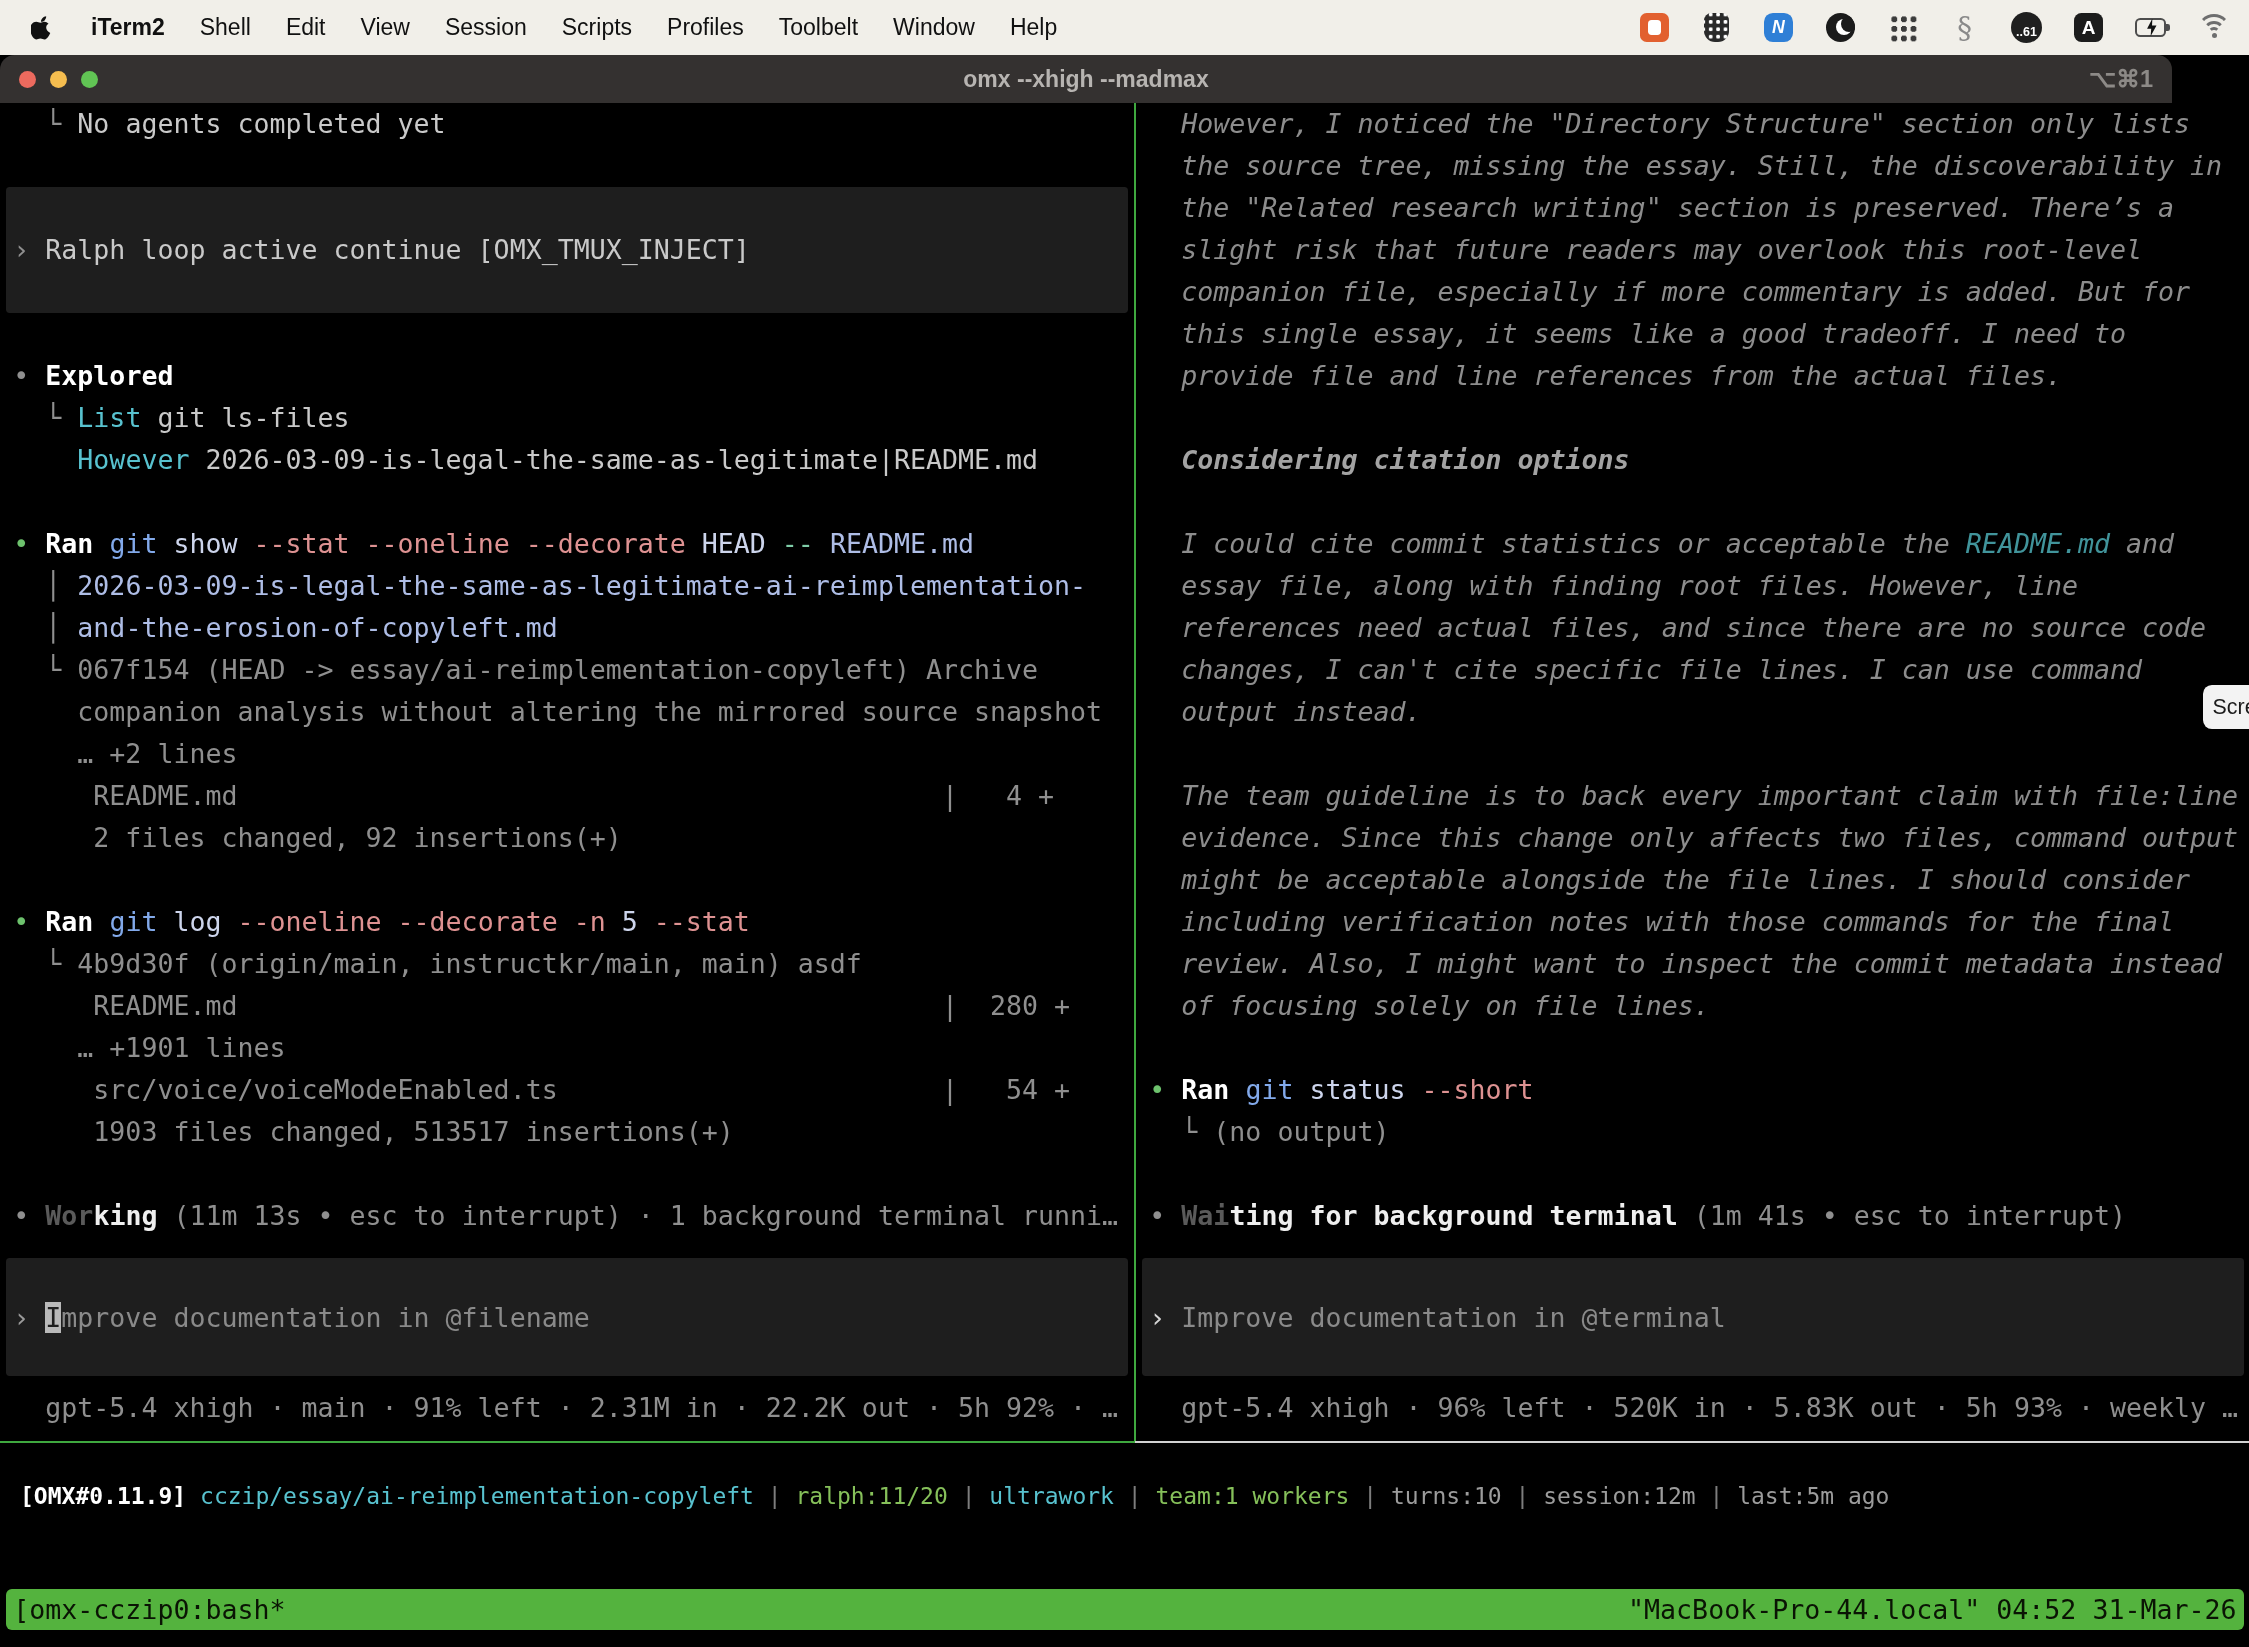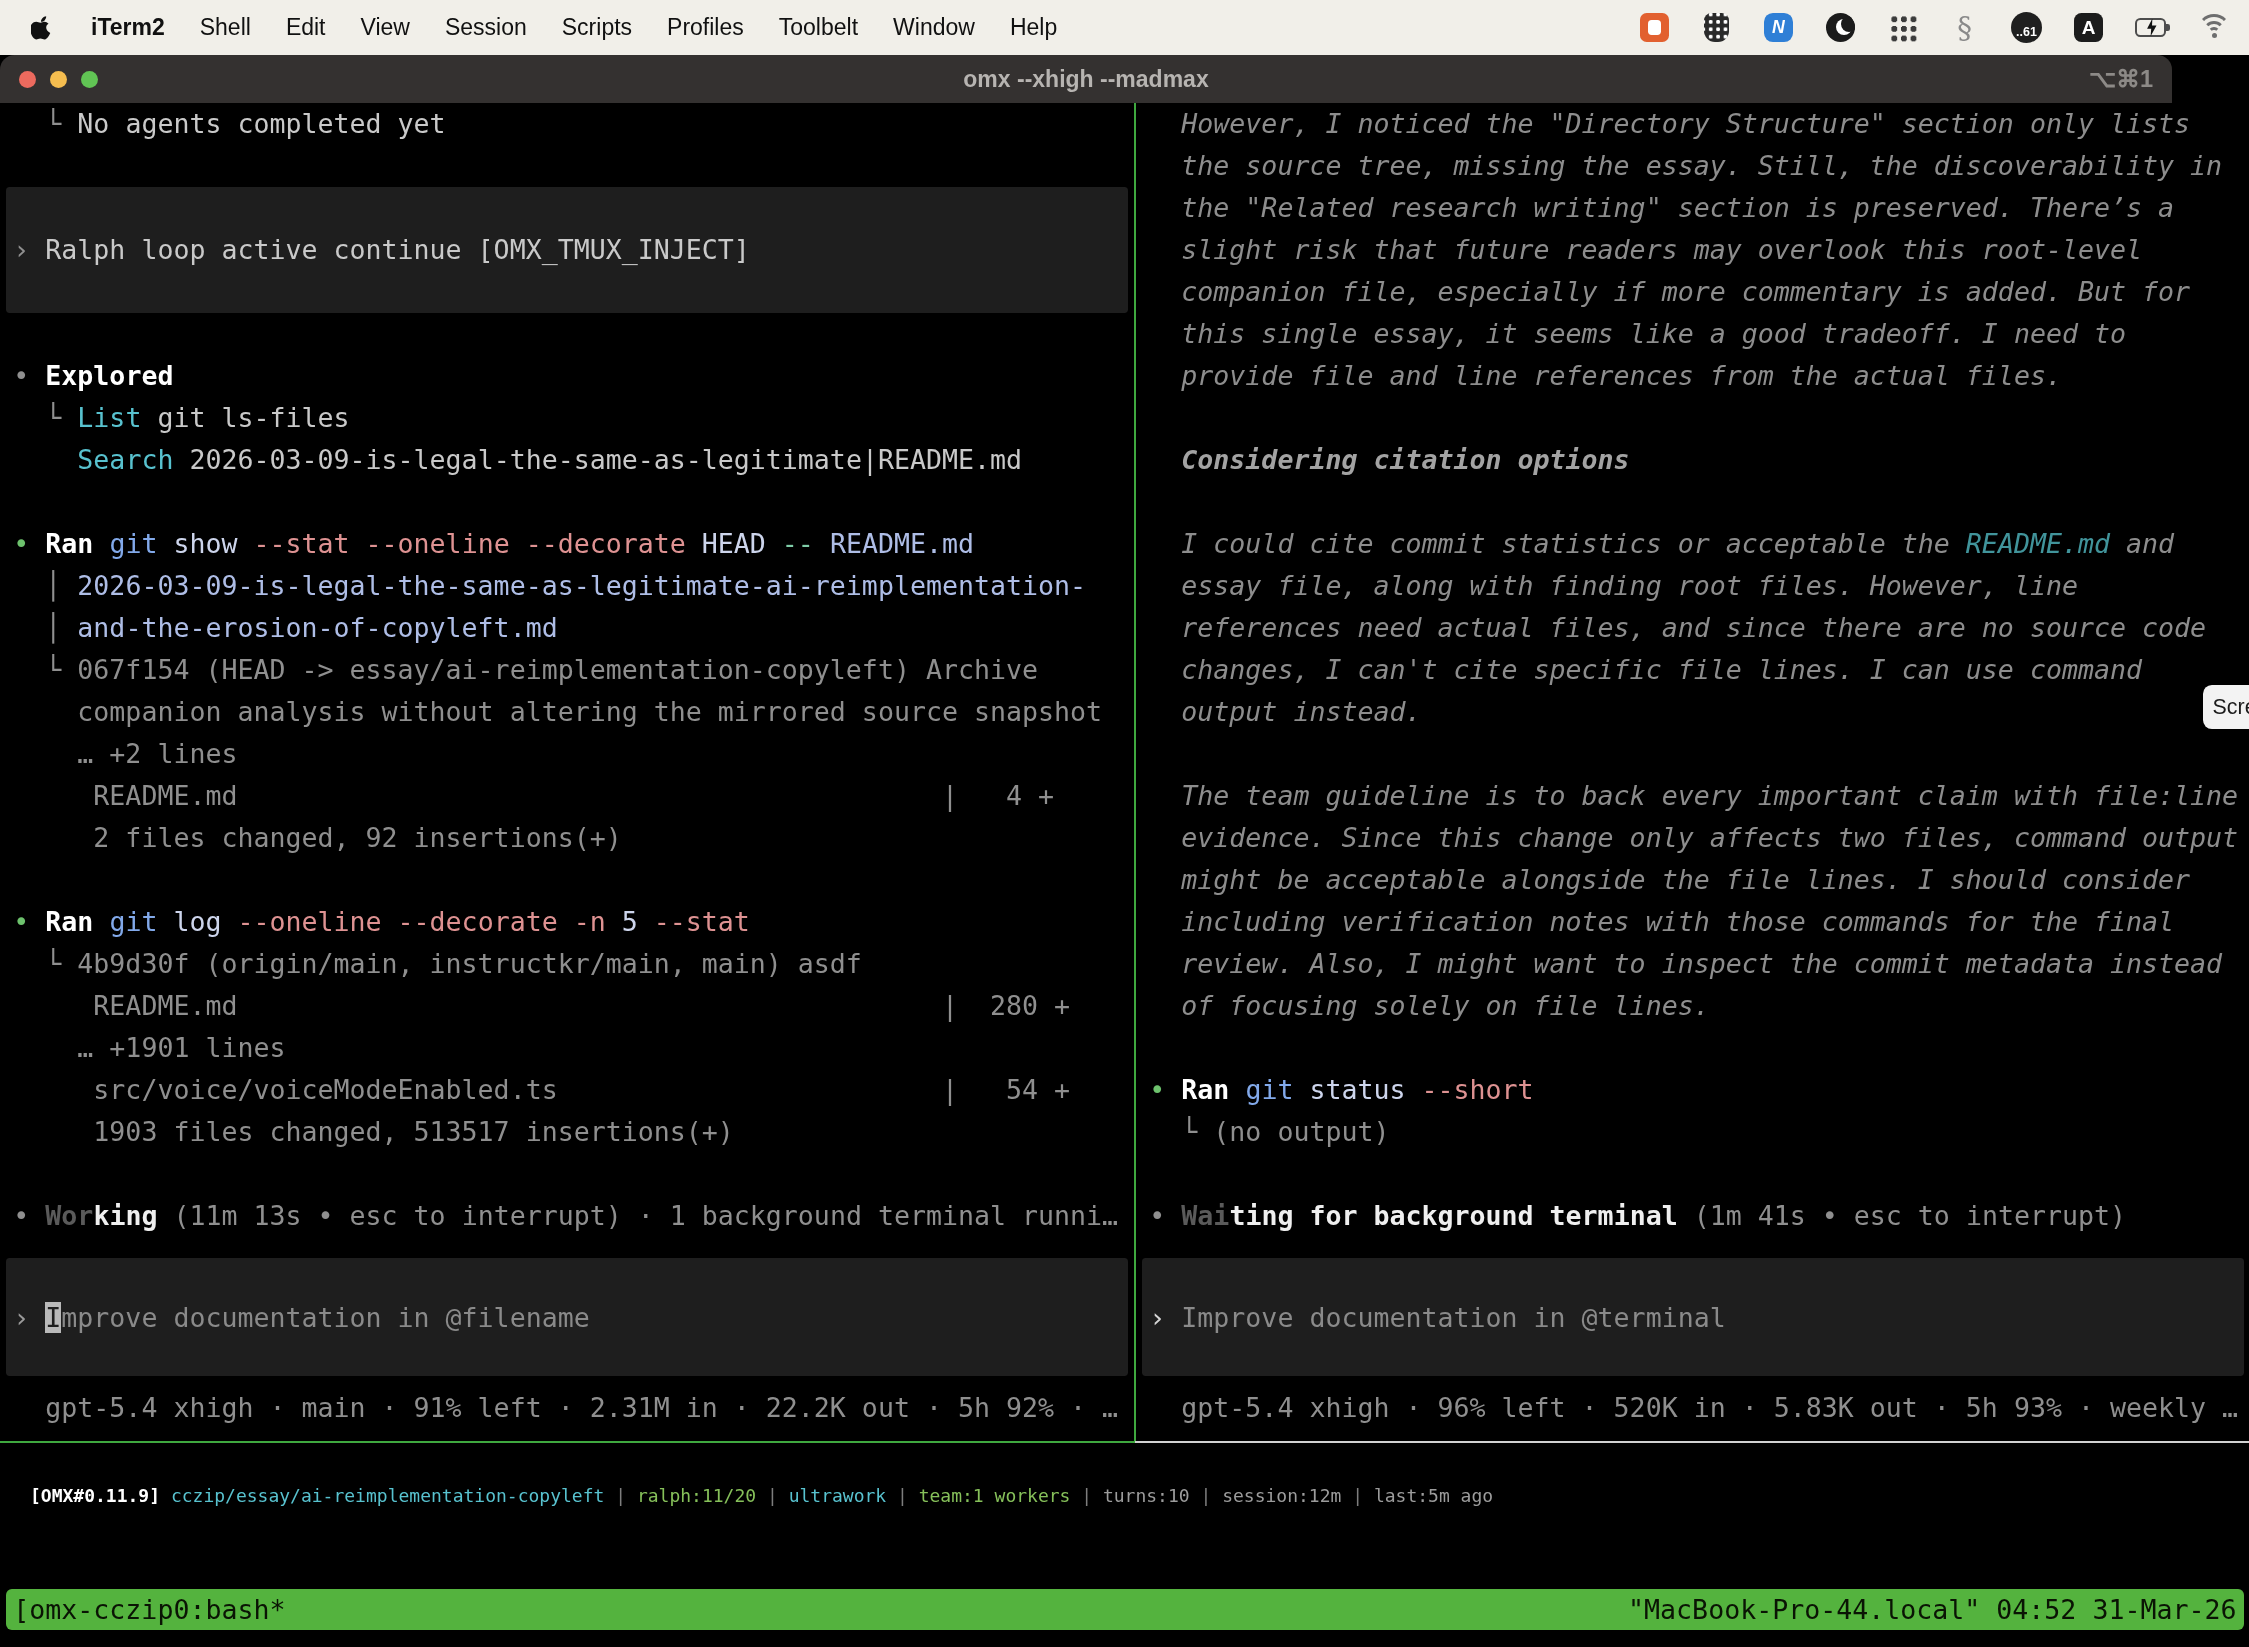--- a/index.html
+++ b/index.html
@@ -97,21 +97,21 @@
   .pane-left .prompt-box { left:5.9px; width:1122px; }
   .pane-right .prompt-box { left:5.9px; width:1102px; }
   .pchev { color:#9a9a9a; }
   .pchev.bright { color:#d6d6d6; }
   .ptext { color:#8a8a8a; }
   .cursor { background:#b9b9b9; color:#1e1e1e; }
 
   .status-line { position:absolute; top:1284px; left:0; right:0; }
 
   
-  #omx-status { position:absolute; top:1475px; left:0; height:42px; line-height:42px; font-size:18px; white-space:pre; padding-left:30px; }
+  #omx-status { position:absolute; top:1475px; left:0; height:42px; line-height:42px; font-size:23px; white-space:pre; padding-left:20px; }
   .tmuxbar { position:absolute; left:5.9px; width:2238px; top:1589px; height:41px; background:#54b33e; border-radius:5.9px;
     color:#0a1404; font-size:26.6px; line-height:41px; display:flex; justify-content:space-between; padding:0 7.4px; white-space:pre; }
 
   
   .screen-popup { position:absolute; left:2203px; top:685px; width:47px; height:44px; background:#f3f3f3;
     border-radius:8.9px 0 0 8.9px; color:#1c1c1c; font-family:"Liberation Sans", sans-serif; font-size:21.4px;
     display:flex; align-items:center; padding-left:9.6px; overflow:hidden; box-shadow:0 2.2px 7.4px rgba(0,0,0,.55); }
 </style>
 </head>
 <body>
@@ -182,21 +182,21 @@
 <div class="pane pane-left">
   <div id="left-lines">
       <div class="line"><span class="tk g">  └ </span><span class="tk g2">No agents completed yet</span></div>
       <div class="line"></div>
       <div class="inject-box">
         <div class="line"><span class="tk g">› </span><span class="tk g2">Ralph loop active continue [OMX_TMUX_INJECT]</span></div>
       </div>
       <div class="line"></div>
       <div class="line"><span class="tk g">• </span><span class="tk w">Explored</span></div>
       <div class="line"><span class="tk g">  └ </span><span class="tk cy">List</span><span class="tk g2"> git ls-files</span></div>
-      <div class="line"><span class="tk g">    </span><span class="tk cy">Search</span><span class="tk g2"> 2026-03-09-is-legal-the-same-as-legitimate|README.md</span></div>
+      <div class="line"><span class="tk g">    </span><span class="tk cy">However</span><span class="tk g2"> 2026-03-09-is-legal-the-same-as-legitimate|README.md</span></div>
       <div class="line"></div>
       <div class="line"><span class="tk grn">• </span><span class="tk w">Ran </span><span class="tk bl">git </span><span class="tk pale">show </span><span class="tk sal">--stat </span><span class="tk sal">--oneline </span><span class="tk sal">--decorate </span><span class="tk pale">HEAD </span><span class="tk teal">-- </span><span class="tk lav">README.md</span></div>
       <div class="line"><span class="tk g">  │ </span><span class="tk lav">2026-03-09-is-legal-the-same-as-legitimate-ai-reimplementation-</span></div>
       <div class="line"><span class="tk g">  │ </span><span class="tk lav">and-the-erosion-of-copyleft.md</span></div>
       <div class="line"><span class="tk g">  └ 067f154 (HEAD -&gt; essay/ai-reimplementation-copyleft) Archive</span></div>
       <div class="line"><span class="tk g">    companion analysis without altering the mirrored source snapshot</span></div>
       <div class="line"><span class="tk g">    … +2 lines</span></div>
       <div class="line"><span class="tk g">     README.md                                            |   4 +</span></div>
       <div class="line"><span class="tk g">     2 files changed, 92 insertions(+)</span></div>
       <div class="line"></div>

